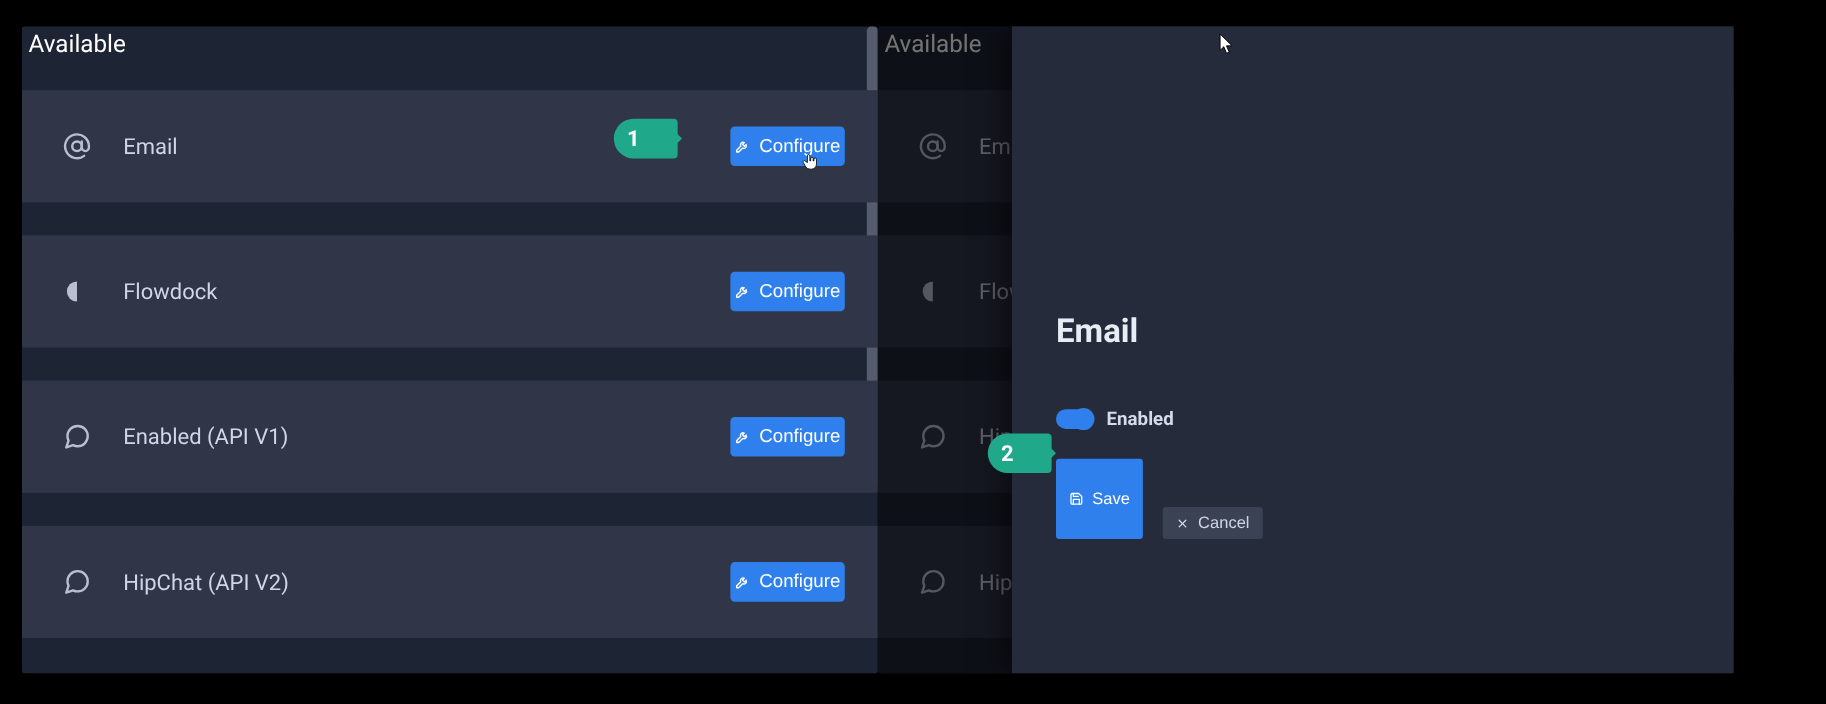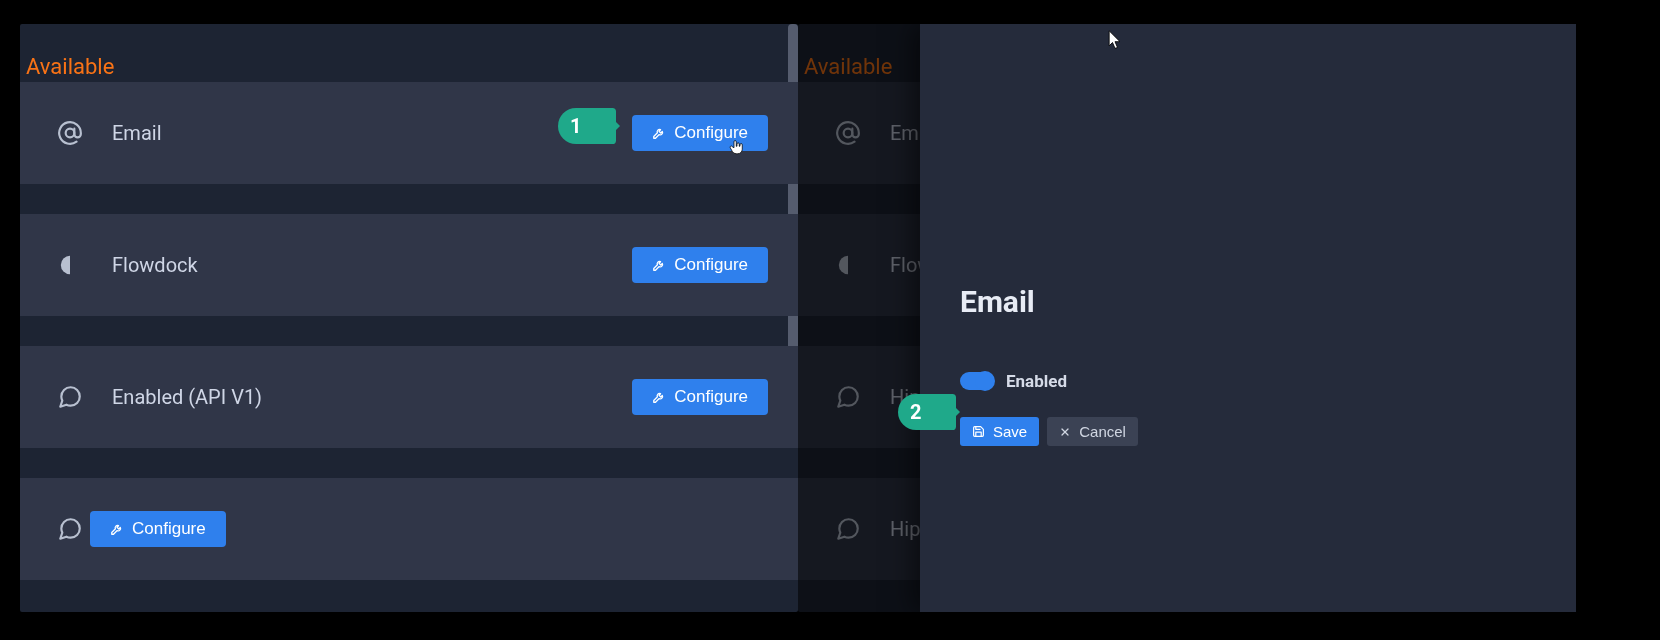--- a/index.html
+++ b/index.html
@@ -2,37 +2,37 @@
 <html><head>
 <meta charset="utf-8">
 <style>
   * { box-sizing: border-box; margin:0; padding:0; }
   html,body { width:1660px; height:640px; background:#000; font-family:-apple-system,BlinkMacSystemFont,"Segoe UI",Roboto,Helvetica,Arial,sans-serif; color:#c8d0e0; overflow:hidden; }
   .stage { position:relative; width:1660px; height:640px; }
   .panel { position:absolute; top:24px; background:#1d2433; height:588px; border-radius:2px; }
   .panel.left { left:20px; width:778px; }
   .panel.right { left:798px; width:778px; }
   .panel.right .dim { position:absolute; inset:0; background:rgba(0,0,0,0.55); pointer-events:none; }
-  .section-title { font-size:22px; color:#f97316; padding:30px 22px 18px 6px; }
+  .section-title { font-size:22px; color:#ffffff; padding:4px 22px 18px 6px; }
   .rows { position:absolute; left:0; right:0; top:58px; }
   .row { display:flex; align-items:center; height:102px; background:#303648; margin-bottom:30px; padding:0 30px; }
   .row .ico { width:40px; display:flex; align-items:center; justify-content:center; color:#b8c0d0; }
   .row .label { flex:1; font-size:20px; color:#cfd6e6; padding-left:22px; }
-  .btn { display:inline-flex; align-items:center; gap:8px; background:#2f80ed; color:#fff; font-size:17px; padding:8px 20px; border:none; border-radius:4px; cursor:pointer; }
+  .btn { display:inline-flex; align-items:center; gap:8px; background:#2f80ed; color:#fff; font-size:17px; padding:8px 4px; border:none; border-radius:4px; cursor:pointer; }
   .btn.small { font-size:15px; padding:6px 12px; border-radius:3px; }
-  .btn.gray { background:#3b4254; color:#d0d6e2; }
+  .btn.gray { background:#3b4254; color:#d0d6e2;margin-top:44px; }
   .scrollbar-gutter { position:absolute; right:0; top:0; width:10px; height:420px; background:#555c6e; border-radius:4px; }
   
   .slideout { position:absolute; left:920px; top:24px; width:656px; height:588px; background:#252b3b; box-shadow:-8px 0 24px rgba(0,0,0,0.5); padding:260px 40px 0 40px; }
   .slideout h2 { font-size:30px; font-weight:700; color:#e8ecf5; margin-bottom:52px; }
   .toggle-row { display:flex; align-items:center; gap:12px; margin-bottom:26px;font-weight:bold; }
   .toggle { position:relative; width:34px; height:18px; background:#2f80ed; border-radius:10px; cursor:pointer; }
   .toggle .knob { position:absolute; right:-1px; top:-1px; width:20px; height:20px; border-radius:50%; background:#2f80ed; }
   .toggle-label { font-size:17px; color:#d6dbe8; }
-  .btnrow { display:flex; gap:8px; }
+  .btnrow { display:flex; gap:18px; }
   
   .callout { position:absolute; width:58px; height:36px; background:#1fa98a; border-radius:20px 4px 4px 20px; display:flex; align-items:center; justify-content:flex-start; padding-left:12px; color:#fff; font-size:20px; font-weight:700; }
   .callout.point-right::after { content:""; position:absolute; right:-14px; top:50%; transform:translateY(-50%); border:10px solid transparent; border-left-color:#1fa98a; }
   
   .cursor-arrow { position:absolute; width:16px; height:22px; color:#fff; }
   .cursor-hand { position:absolute; width:18px; height:22px; color:#fff; }
   svg { display:block; }
 </style>
 </head>
 <body>
@@ -95,20 +95,21 @@
           <span>Configure</span>
         </button>
       </div>
 
       <div class="row">
         <span class="ico">
           <svg width="26" height="26" viewBox="0 0 24 24" fill="none" stroke="currentColor" stroke-width="2" stroke-linecap="round" stroke-linejoin="round">
               <path d="M21 11.5a8.38 8.38 0 0 1-8.5 8.5 8.5 8.5 0 0 1-3.8-.9L3 21l1.9-5.7A8.38 8.38 0 0 1 4 11.5 8.5 8.5 0 0 1 12.5 3 8.38 8.38 0 0 1 21 11.5z"></path>
             </svg>
         </span>
+        <span class="label">HipChat (API V2)</span>
         <button class="btn">
           <span>
             <svg width="14" height="14" viewBox="0 0 24 24" fill="none" stroke="white" stroke-width="2.2" stroke-linecap="round" stroke-linejoin="round">
                 <path d="M14.7 6.3a4 4 0 0 0-5.4 5.4L3 18v3h3l6.3-6.3a4 4 0 0 0 5.4-5.4L15 12l-3-3 2.7-2.7z"></path>
               </svg>
           </span>
           <span>Configure</span>
         </button>
       </div>
 

